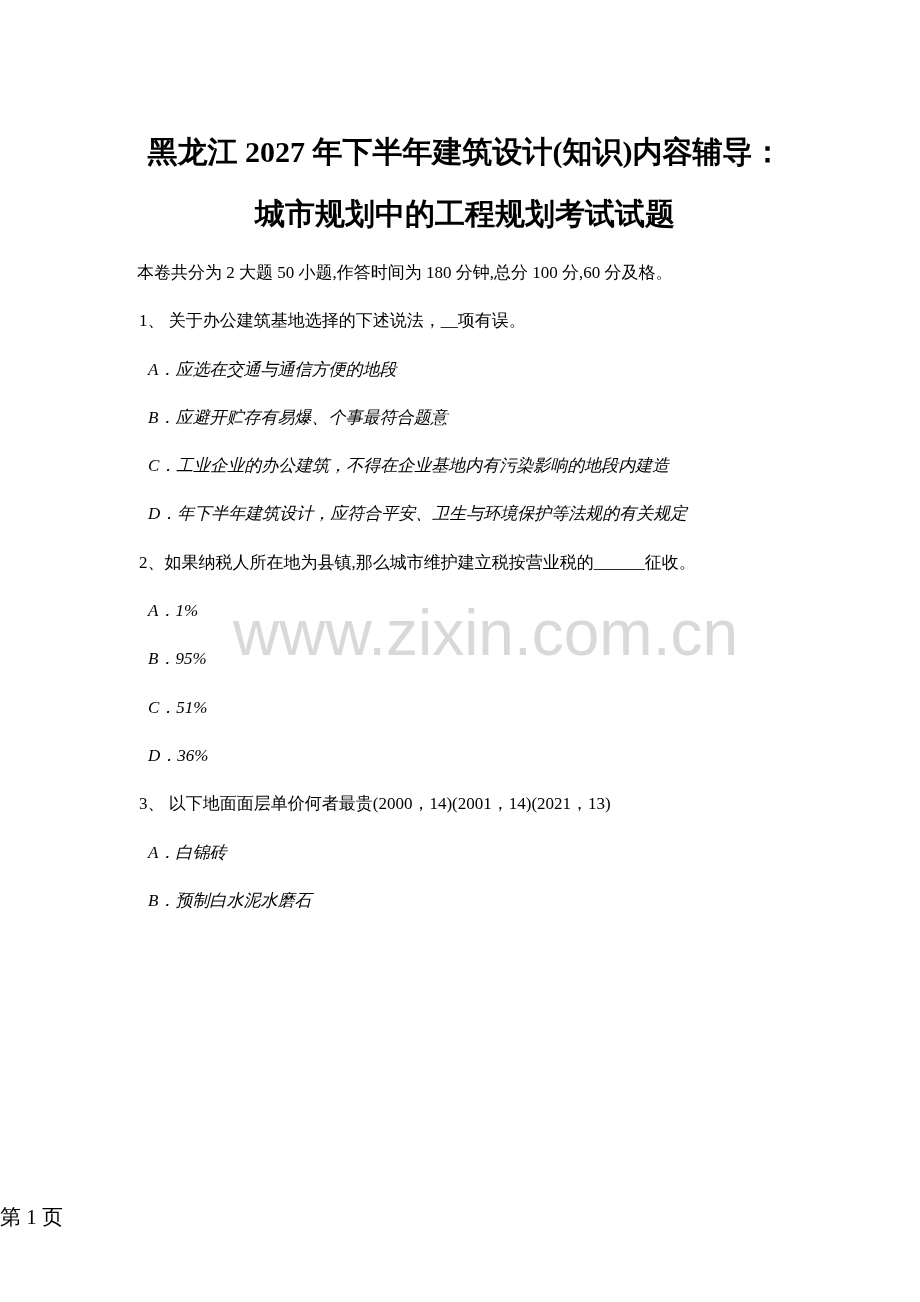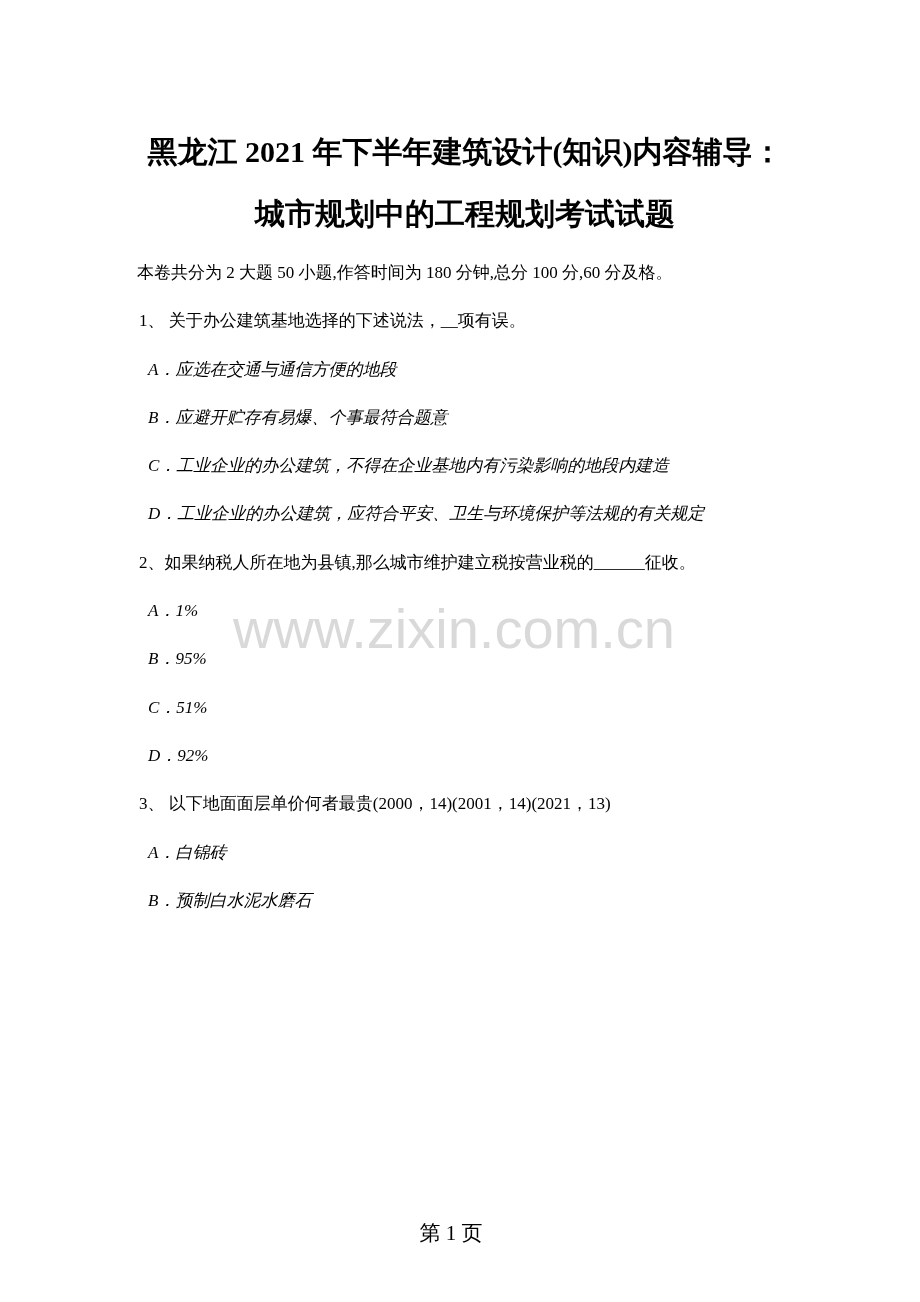--- a/index.html
+++ b/index.html
@@ -15,21 +15,21 @@
     overflow: hidden;
     font-family: "Liberation Serif", "DejaVu Serif", serif;
     color: #000000;
   }
   .watermark {
     position: absolute;
     left: 233px;
     top: 596px;
     z-index: 0;
     font-family: "Liberation Sans", "DejaVu Sans", sans-serif;
-    font-size: 56px;
+    font-size: 64px;
     font-weight: 400;
     color: #d9d9d9;
     white-space: nowrap;
     user-select: none;
   }
   .content {
     position: absolute;
     left: 137px;
     top: 121px;
     width: 656px;
@@ -57,51 +57,49 @@
   .option {
     text-indent: 11px;
     font-style: italic;
   }
   .page-footer {
     position: absolute;
     left: 0;
     right: 18px;
     top: 1199px;
     z-index: 1;
-    text-align: center;
     font-size: 21px;
     line-height: 36px;
-    margin-top: 16px;
   }
 </style>
 </head>
 <body>
 
 <div class="page">
 
   <div class="watermark">www.zixin.com.cn</div>
 
   <div class="content">
 
-    <h1 class="doc-title">黑龙江 2021 年下半年建筑设计(知识)内容辅导：城市规划中的工程规划考试试题</h1>
+    <h1 class="doc-title">黑龙江 2027 年下半年建筑设计(知识)内容辅导：城市规划中的工程规划考试试题</h1>
 
     <p class="line">本卷共分为 2 大题 50 小题,作答时间为 180 分钟,总分 100 分,60 分及格。</p>
 
 
     <p class="line question">1、 关于办公建筑基地选择的下述说法，__项有误。</p>
     <p class="line option">A．应选在交通与通信方便的地段</p>
     <p class="line option">B．应避开贮存有易爆、个事最符合题意</p>
     <p class="line option">C．工业企业的办公建筑，不得在企业基地内有污染影响的地段内建造</p>
-    <p class="line option">D．工业企业的办公建筑，应符合平安、卫生与环境保护等法规的有关规定</p>
+    <p class="line option">D．年下半年建筑设计，应符合平安、卫生与环境保护等法规的有关规定</p>
 
     <p class="line question">2、如果纳税人所在地为县镇,那么城市维护建立税按营业税的______征收。</p>
     <p class="line option">A．1%</p>
     <p class="line option">B．95%</p>
     <p class="line option">C．51%</p>
-    <p class="line option">D．92%</p>
+    <p class="line option">D．36%</p>
 
     <p class="line question">3、 以下地面面层单价何者最贵(2000，14)(2001，14)(2021，13)</p>
     <p class="line option">A．白锦砖</p>
     <p class="line option">B．预制白水泥水磨石</p>
 
   </div>
 
   <div class="page-footer">第 1 页</div>
 
 </div>

